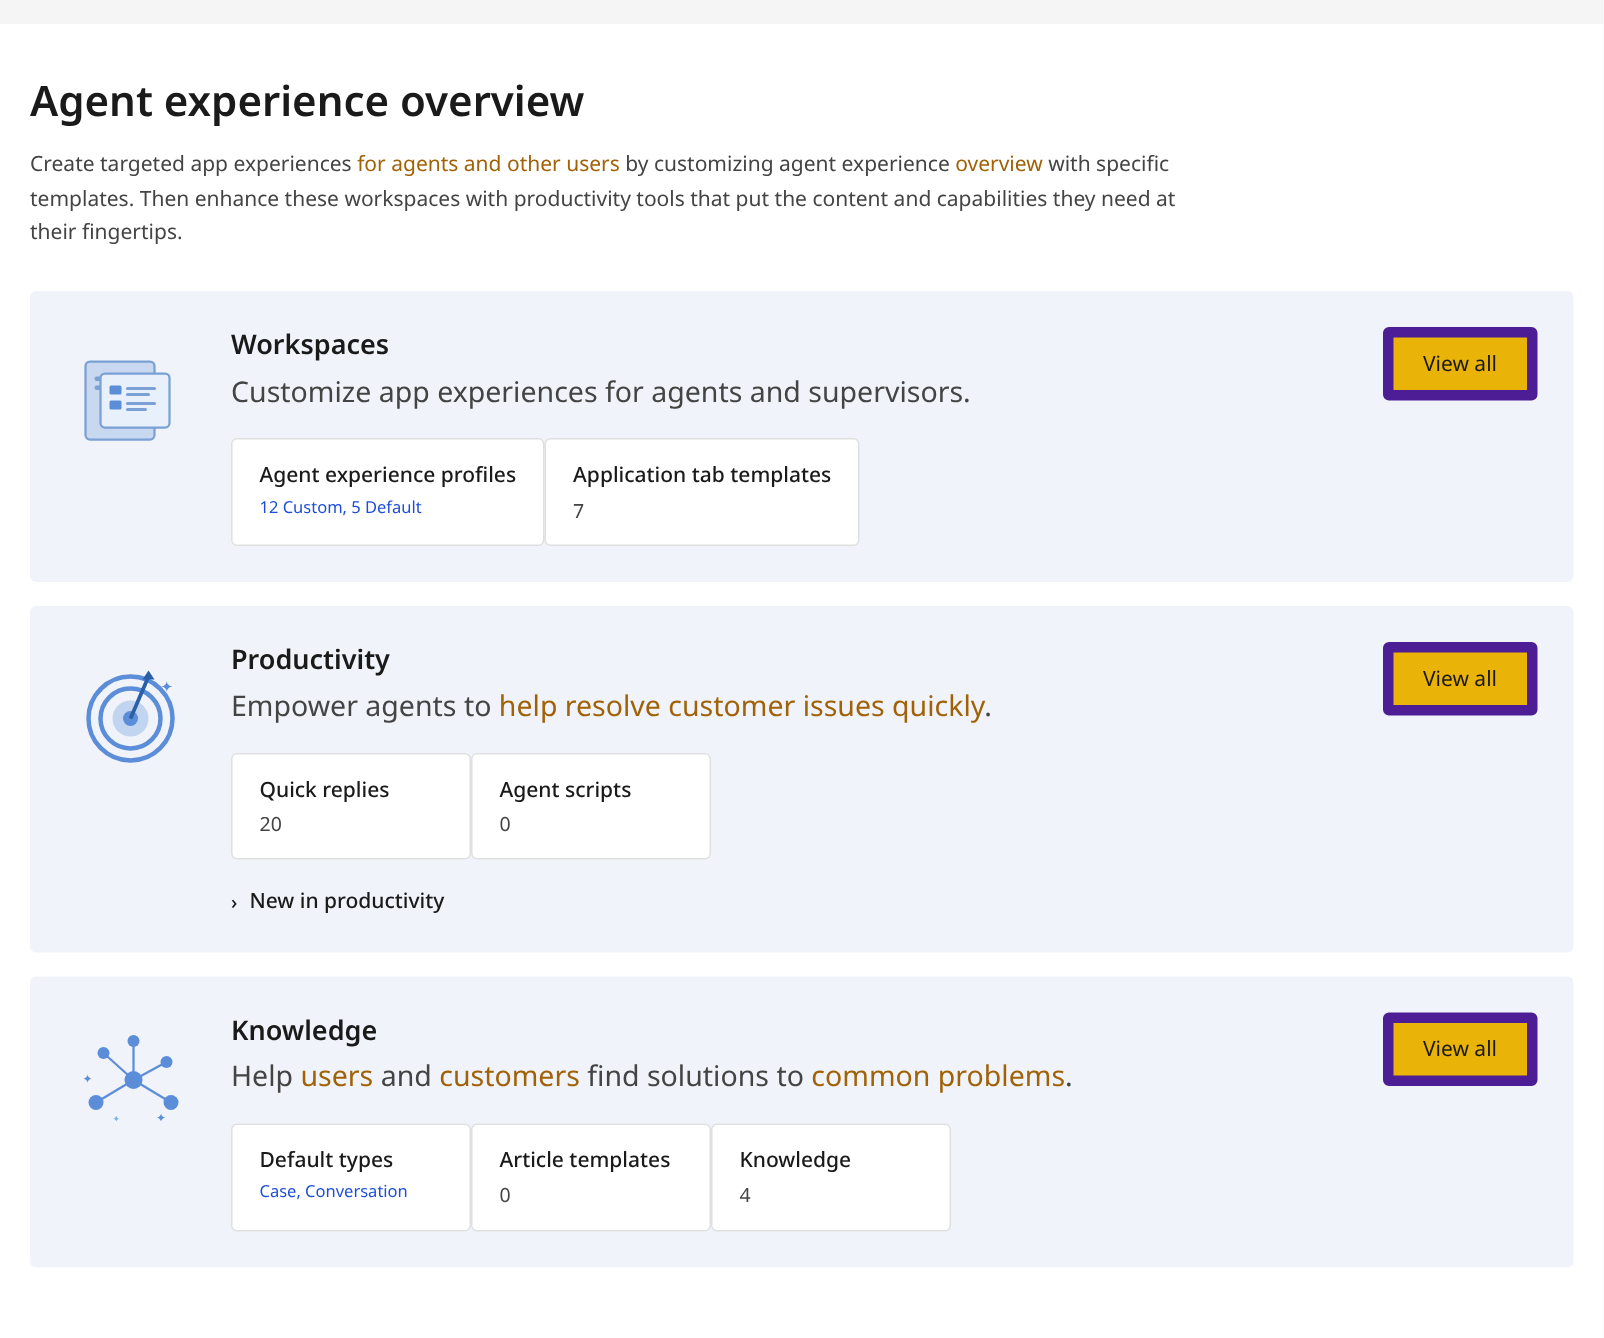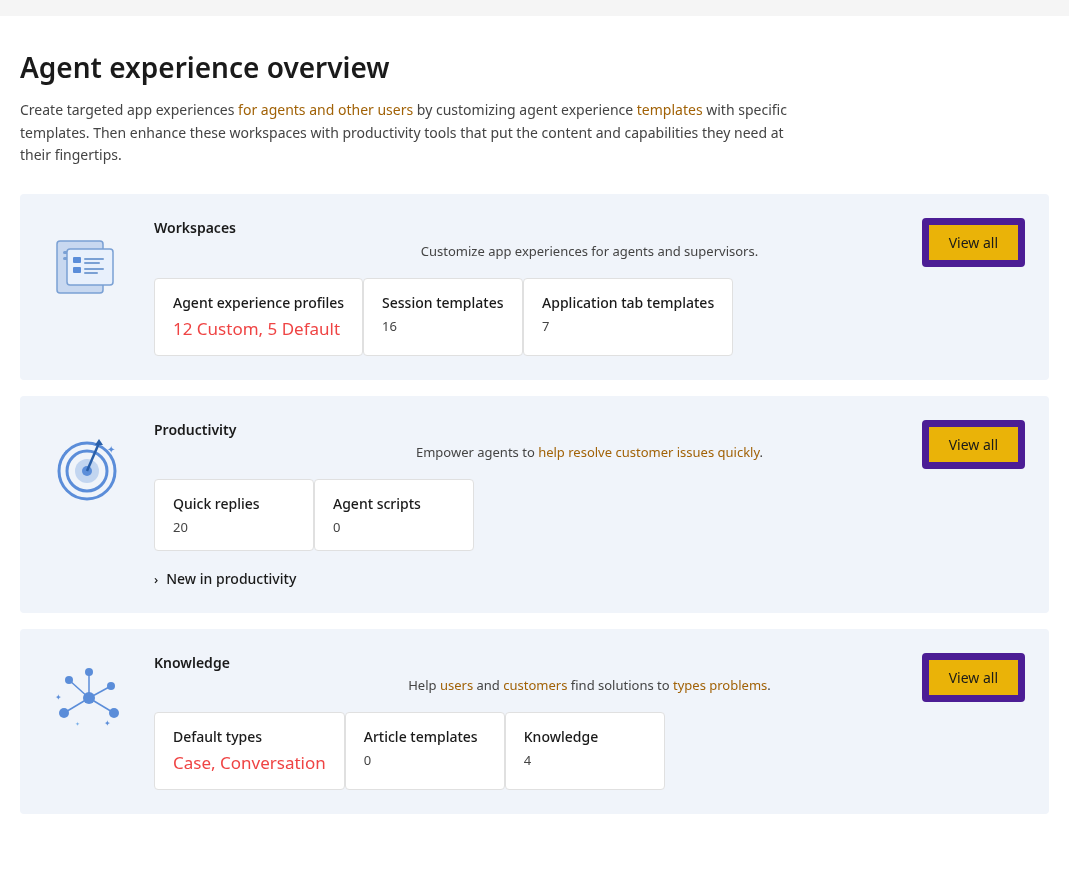--- a/index.html
+++ b/index.html
@@ -47,30 +47,29 @@
       width: 90px;
       height: 90px;
       display: flex;
       align-items: center;
       justify-content: center;
     }
     .section-content {
       flex: 1;
     }
     .section-title {
-      font-size: 14px;
+      font-size: 18px;
       font-weight: 600;
       color: #1a1a1a;
       margin-bottom: 4px;
     }
     .section-subtitle {
-      font-size: 13px;
+      font-size: 19px;
       color: #444;
       margin-bottom: 18px;
-      text-align: center;
     }
     .cards-row {
       display: flex;
       flex-wrap: wrap;
     }
     .card {
       background: #fff;
       border: 1px solid #e0e0e0;
       border-radius: 4px;
       padding: 14px 18px;
@@ -80,21 +79,21 @@
     .card-label {
       font-size: 14px;
       font-weight: 500;
       color: #1a1a1a;
       margin-bottom: 4px;
     }
     .card-value {
       font-size: 13px;
       color: #444;
     }
-    .card-value-blue { color: #ef4444; font-size: 17px; }
+    .card-value-blue { color: #1d4ed8; font-size: 11px; }
     .view-all-btn {
       position: absolute;
       top: 24px;
       right: 24px;
       border: 7px solid #4c1d95;
       background: #eab308;
       border-radius: 4px;
       padding: 8px 20px;
       font-size: 14px;
       color: #1a1a1a;
@@ -125,21 +124,21 @@
     }
   </style>
 </head>
 <body>
 
 <div class="page-container">
 
   <h1 class="page-title">Agent experience overview</h1>
 
   <p class="page-description">
-    Create targeted app experiences <a href="#" class="link-blue">for agents and other users</a> by customizing agent experience <a href="#" class="link-red">templates</a> with specific templates. Then enhance these workspaces with productivity tools that put the content and capabilities they need at their fingertips.
+    Create targeted app experiences <a href="#" class="link-blue">for agents and other users</a> by customizing agent experience <a href="#" class="link-red">overview</a> with specific templates. Then enhance these workspaces with productivity tools that put the content and capabilities they need at their fingertips.
   </p>
 
   <div class="section">
     <div class="section-icon workspace-icon">
       <svg viewBox="0 0 80 80" xmlns="http://www.w3.org/2000/svg">
 
         <rect x="8" y="18" width="46" height="52" rx="3" fill="#c8d8f0" stroke="#7aa0d4" stroke-width="1.5"></rect>
 
         <rect x="14" y="28" width="28" height="3" rx="1.5" fill="#7aa0d4"></rect>
         <rect x="14" y="34" width="22" height="3" rx="1.5" fill="#7aa0d4"></rect>
@@ -157,24 +156,20 @@
 
     <div class="section-content">
       <div class="section-title">Workspaces</div>
       <div class="section-subtitle">Customize app experiences for agents and supervisors.</div>
       <div class="cards-row">
         <div class="card">
           <div class="card-label">Agent experience profiles</div>
           <div class="card-value card-value-blue">12 Custom, 5 Default</div>
         </div>
         <div class="card">
-          <div class="card-label">Session templates</div>
-          <div class="card-value">16</div>
-        </div>
-        <div class="card">
           <div class="card-label">Application tab templates</div>
           <div class="card-value">7</div>
         </div>
       </div>
     </div>
 
     <button class="view-all-btn">View all</button>
   </div>
 
   <div class="section">
@@ -237,21 +232,21 @@
 
         <text x="6" y="42" font-size="8" fill="#5b8dd9">✦</text>
         <text x="55" y="68" font-size="8" fill="#5b8dd9">✦</text>
         <text x="26" y="68" font-size="6" fill="#7ab0e8">✦</text>
       </svg>
     </div>
 
     <div class="section-content">
       <div class="section-title">Knowledge</div>
       <div class="section-subtitle">
-        Help <a href="#" class="link-blue">users</a> and <a href="#" class="link-blue">customers</a> find solutions to <a href="#" class="link-blue">types problems</a>.
+        Help <a href="#" class="link-blue">users</a> and <a href="#" class="link-blue">customers</a> find solutions to <a href="#" class="link-blue">common problems</a>.
       </div>
       <div class="cards-row">
         <div class="card">
           <div class="card-label">Default types</div>
           <div class="card-value card-value-blue">Case, Conversation</div>
         </div>
         <div class="card">
           <div class="card-label">Article templates</div>
           <div class="card-value">0</div>
         </div>

